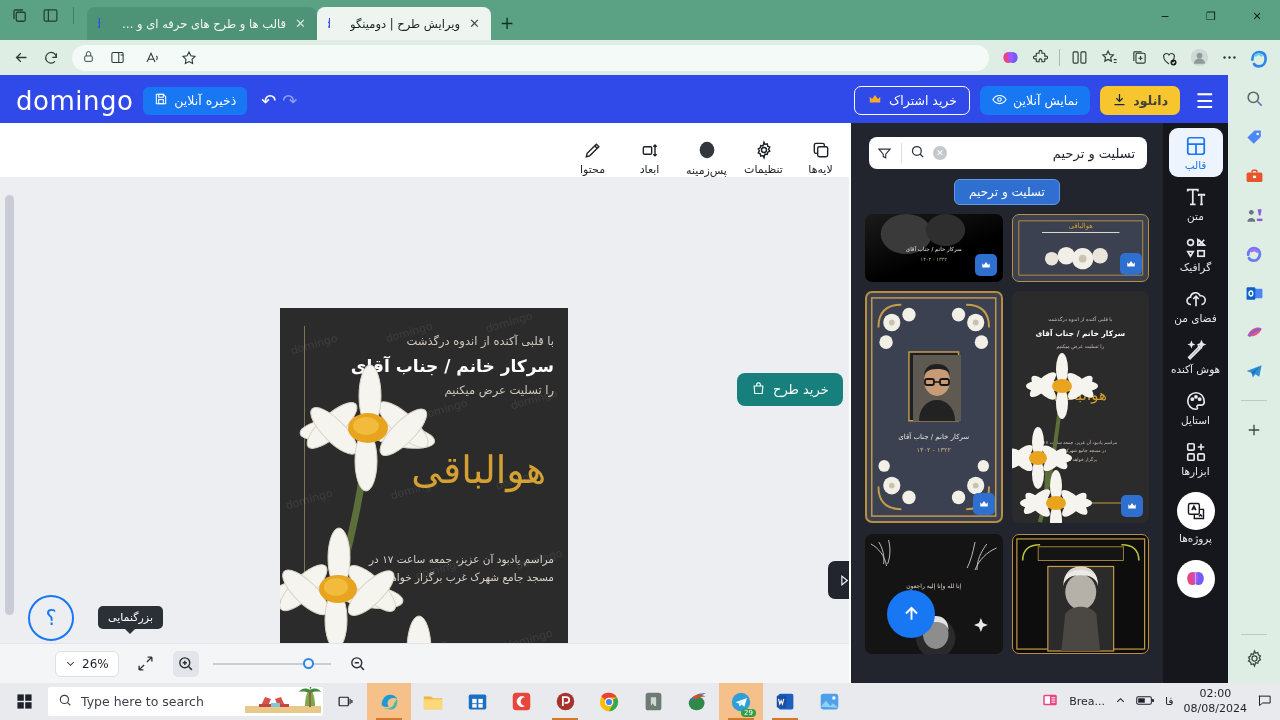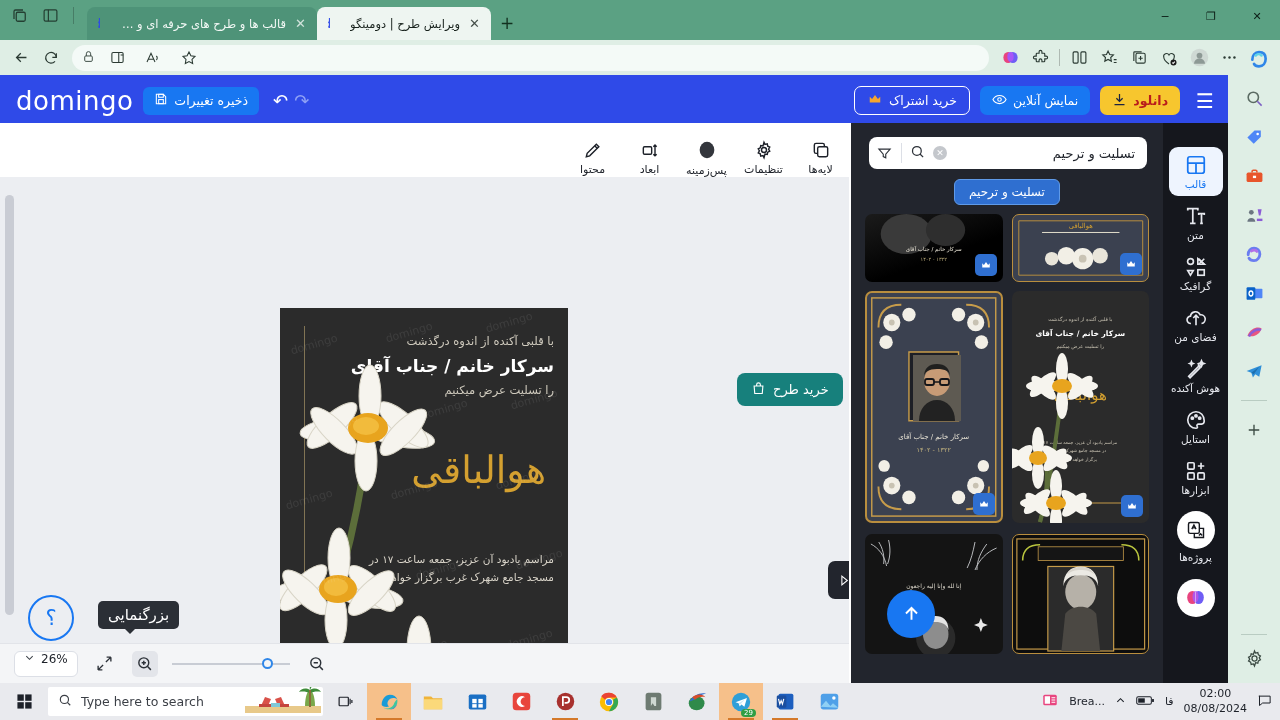--- a/index.html
+++ b/index.html
@@ -91,21 +91,21 @@
     font-size: 12.5px; direction: rtl;
   }
   .undo-redo { display: flex; gap: 6px; align-items: center; margin-left: 4px; }
   .undo-redo span { font-size: 18px; color: #fff; }
   .undo-redo span.dim { color: #8ea0f5; }
   .hdr-spacer { flex: 1; }
   .hdr-btn { height: 29px; border-radius: 7px; display: flex; align-items: center;
     gap: 6px; padding: 0 12px; font-size: 12.5px; direction: rtl; white-space: nowrap; }
   .hdr-btn.outline { border: 1px solid #fff; color: #fff; }
   .hdr-btn.blue { background: #1877f2; color: #fff; }
-  .hdr-btn.yellow { background: #f7c62e; color: #b91c1c; font-weight: bold; }
+  .hdr-btn.yellow { background: #f7c62e; color: #404040; font-weight: bold; }
   .hamburger { color: #fff; font-size: 20px; padding: 0 6px; }
 
   .app-body { position: relative; height: 560px; }
 
   
   .left-toolbar {
     position: absolute; left: 0; top: 0; width: 849px; height: 70px;
     background: #fff; display: flex; flex-direction: row-reverse;
     align-items: center; justify-content: flex-end; padding-right: 0; padding-left: 0;
     gap: 0; direction: rtl;
@@ -163,33 +163,33 @@
   }
 
   
   .zoombar {
     position: absolute; left: 0; bottom: 0; width: 849px; height: 40px;
     background: #f4f5f7; border-top: 1px solid #e2e4e9;
     display: flex; align-items: center; padding-left: 14px; gap: 14px;
   }
   .zoom-pct {
     background: #fff; border: 1px solid #dcdfe6; border-radius: 6px; height: 26px;
-    display: flex; gap: 6px; padding: 0 9px;
-    font-size: 12px; color: #1d2129;
+    display: flex; align-items: center; gap: 6px; padding: 0 9px;
+    font-size: 12px; color: #1d2129; margin-left: 41px;
   }
   .zoom-ic { width: 26px; height: 26px; display: flex; align-items: center;
     justify-content: center; color: #2c3138; }
   .zoom-ic.hl { background: #e3e5ea; border-radius: 5px; }
   .zslider { position: relative; width: 118px; height: 26px; display:flex; align-items:center;}
   .ztrack { width: 100%; height: 2px; background: #c8ccd4; }
   .zthumb { position: absolute; left: 90px; width: 11px; height: 11px;
     border: 2px solid #2f86e8; border-radius: 50%; background: #f4f5f7; }
   .tooltip {
     position: absolute; left: 98px; bottom: 54px; background: #2b2f36;
-    color: #fff; font-size: 15px; padding: 5px 10px; border-radius: 5px;
+    color: #fff; font-size: 11px; padding: 5px 10px; border-radius: 5px;
     direction: rtl;
   }
   .tooltip:after { content: ''; position: absolute; left: 26px; bottom: -5px;
     border-left: 6px solid transparent; border-right: 6px solid transparent;
     border-top: 6px solid #2b2f36; }
 
   
   .tpl-panel {
     position: absolute; right: 65px; top: 0; width: 312px; height: 560px;
     background: #22252d; overflow: hidden;
@@ -222,21 +222,21 @@
     direction: rtl; color: #e9e4d6; }
   .to-top {
     position: absolute; left: 22px; bottom: 16px; width: 48px; height: 48px;
     border-radius: 50%; background: #1877f2; display: flex;
     align-items: center; justify-content: center; color: #fff; font-size: 21px;
   }
 
   
   .rail {
     position: absolute; right: 0; top: 0; width: 65px; height: 560px;
-    background: #15171d; padding-top: 24px;
+    background: #15171d; padding-top: 5px;
     display: flex; flex-direction: column; align-items: center; gap: 2px;
   }
   .rail-item { width: 54px; padding: 7px 0 6px; border-radius: 9px;
     display: flex; flex-direction: column; align-items: center; gap: 2px;
     color: #e6e8ee; }
   .rail-item.active { background: #eef4fe; color: #1877f2; }
   .rail-item .rl { font-size: 10.5px; line-height: 1.15; text-align: center; direction: rtl; }
   .rail-round { width: 38px; height: 38px; border-radius: 50%; background: #fff;
     display: flex; align-items: center; justify-content: center; }
 
@@ -480,21 +480,21 @@
           <path d="M12 2.5l1.3 2.6 2.9-.6.7 2.9 2.6 1.3-1.5 2.5 1.5 2.5-2.6 1.3-.7 2.9-2.9-.6L12 21.5l-1.3-2.6-2.9.6-.7-2.9-2.6-1.3 1.5-2.5-1.5-2.5 2.6-1.3.7-2.9 2.9.6z"></path>
         </svg>
     </div>
   </div>
 
   <div class="app">
 
     <div class="app-header">
       <div class="logo">domingo</div>
       <div class="save-btn">
-        <span>ذخیره تغییرات</span>
+        <span>ذخیره آنلاین</span>
         <span>
           <svg width="14" height="14" viewBox="0 0 24 24" fill="none" stroke="#fff" stroke-width="1.8">
               <path d="M4 4h12l4 4v12H4z"></path>
               <rect x="8" y="4" width="8" height="5"></rect>
               <rect x="8" y="13" width="8" height="7"></rect>
             </svg>
         </span>
       </div>
       <div class="undo-redo">
         <span>↶</span>

